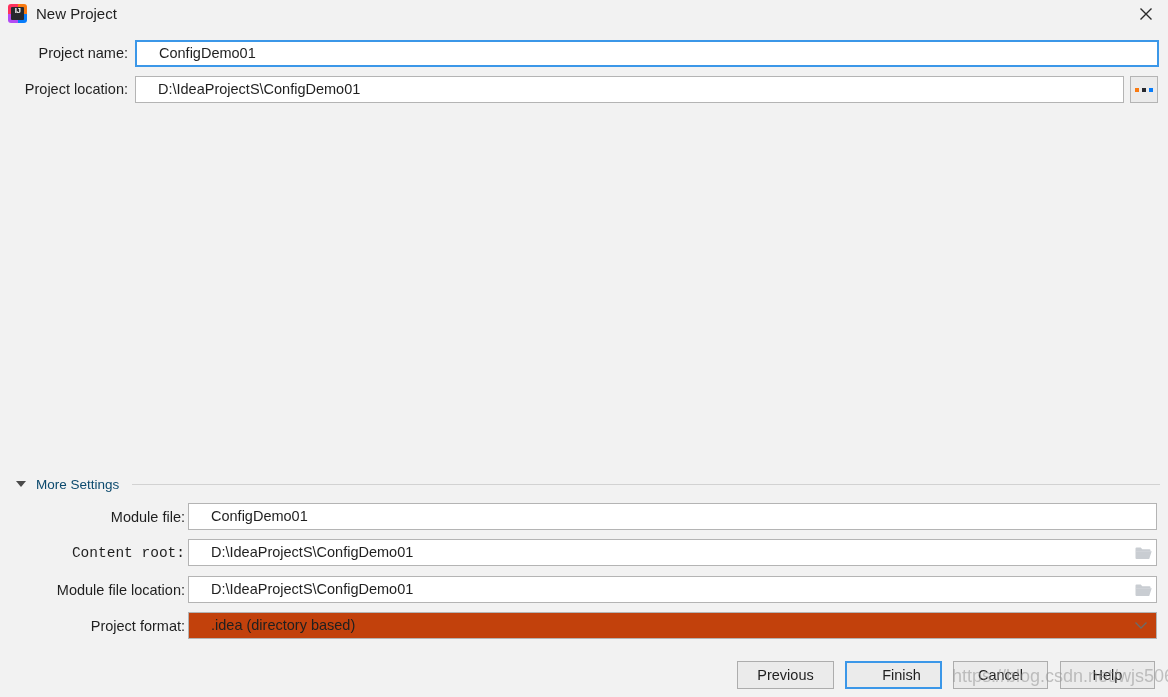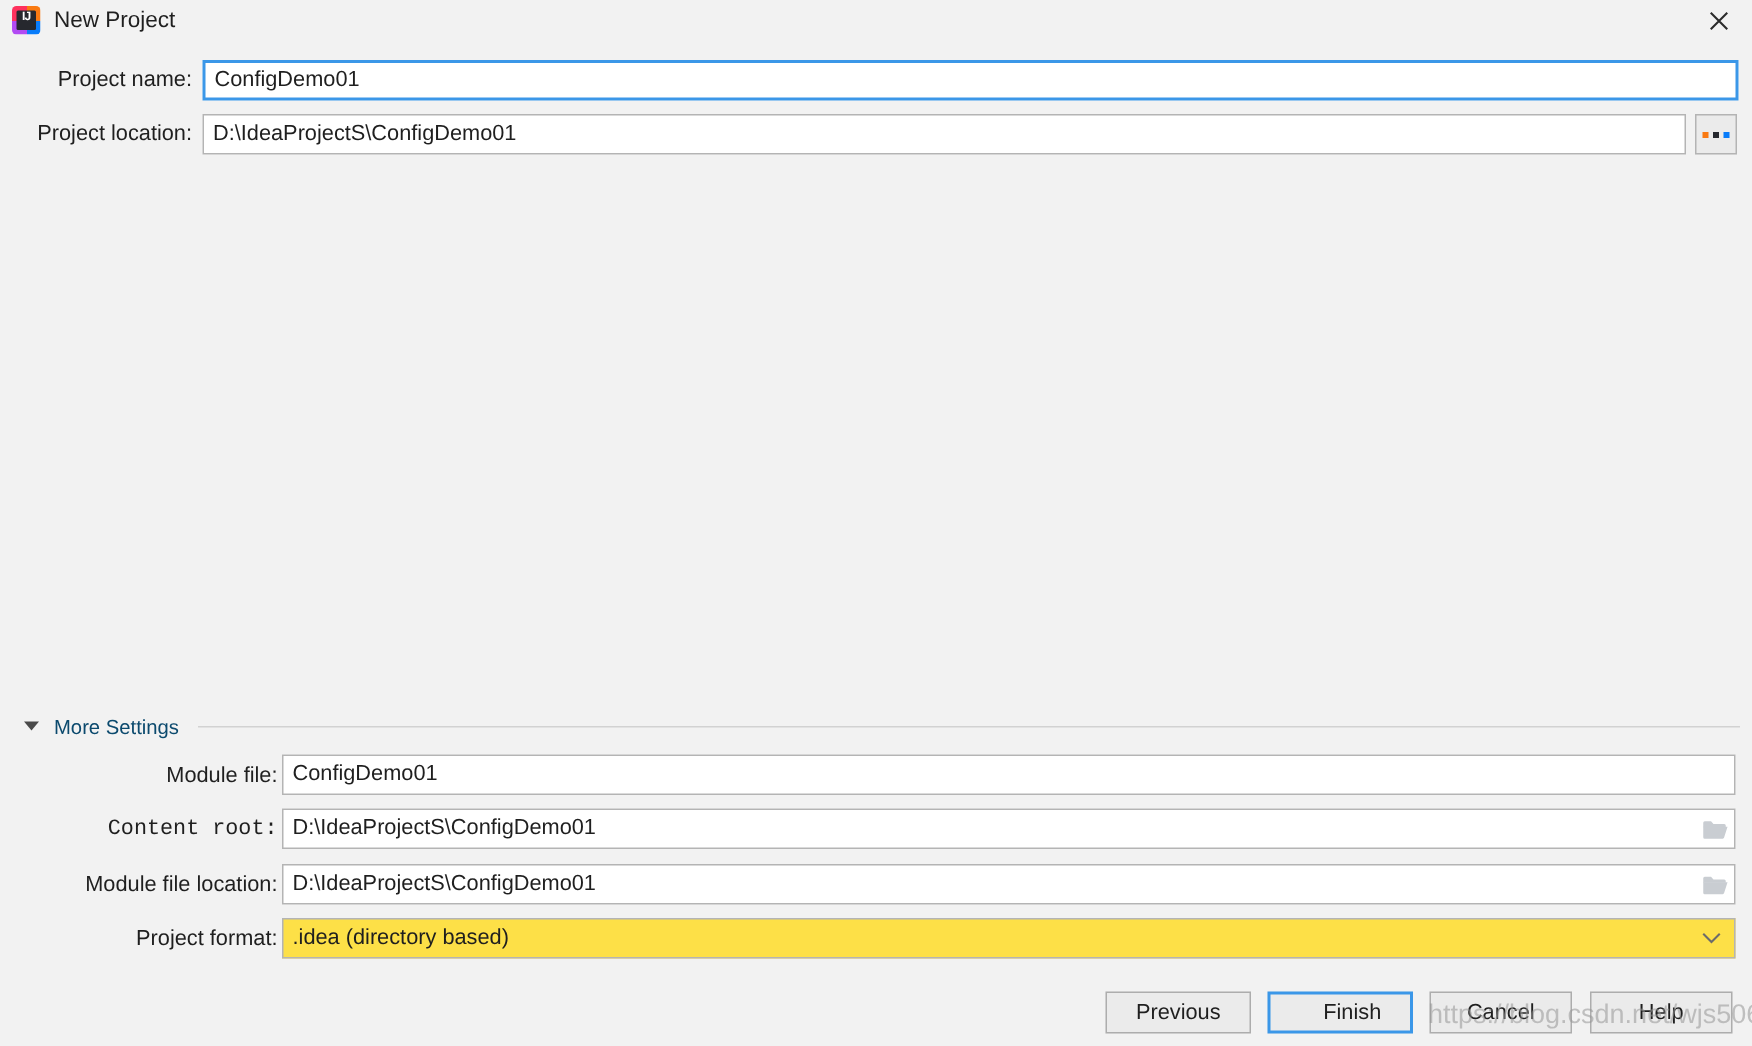--- a/index.html
+++ b/index.html
@@ -62,32 +62,32 @@
     color: #1f1f1f;
     text-align: right;
     white-space: nowrap;
   }
   .field {
     position: absolute;
     background: #ffffff;
     border: 1px solid #b4b4b4;
     font-size: 14.5px;
     color: #1f1f1f;
-    padding: 0 0 0 6px;
+    padding: 0 0 0 22px;
     line-height: 1;
     display: flex;
     align-items: center;
     outline: none;
     font-family: "Liberation Sans", sans-serif;
   }
   .field.focused {
     border: 2px solid #3b97e8;
   }
   .field.combo {
-    background: #fde047;
+    background: #c2410c;
     border: 1px solid #b4b4b4;
     justify-content: flex-end;
   }
   .field-text { flex: 1 1 auto; }
 
   
   .folder-btn {
     width: 26px; height: 100%;
     display:flex; align-items:center; justify-content:center;
     cursor: pointer; flex: 0 0 auto;

